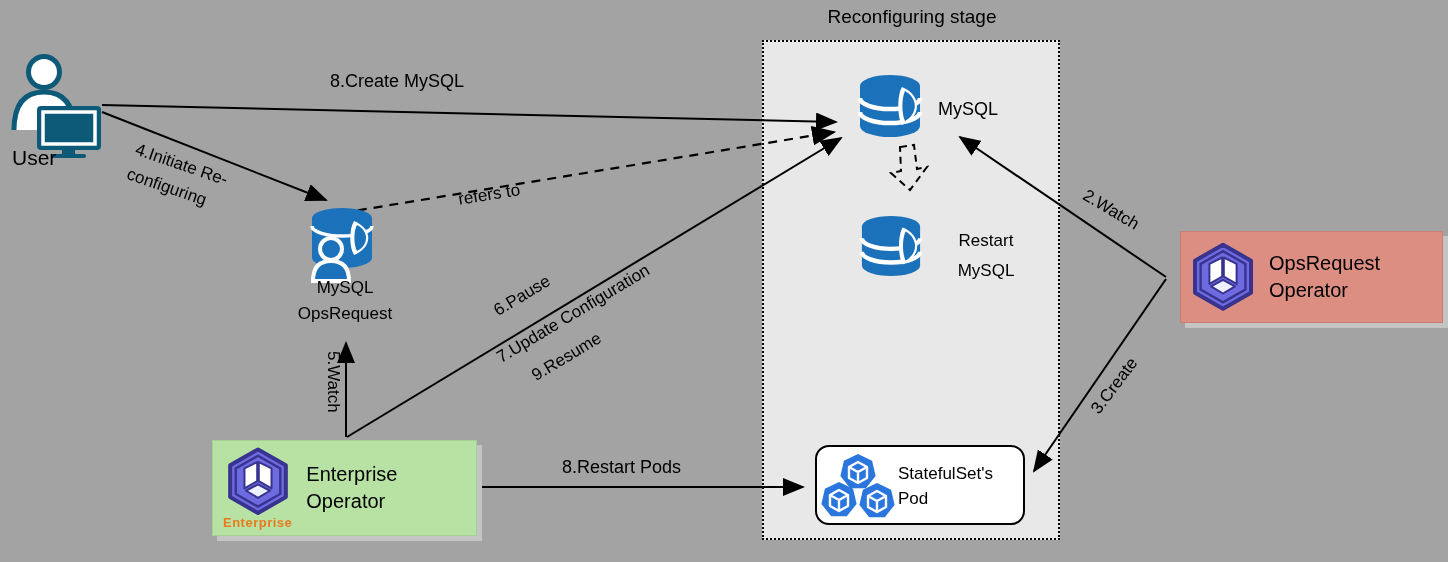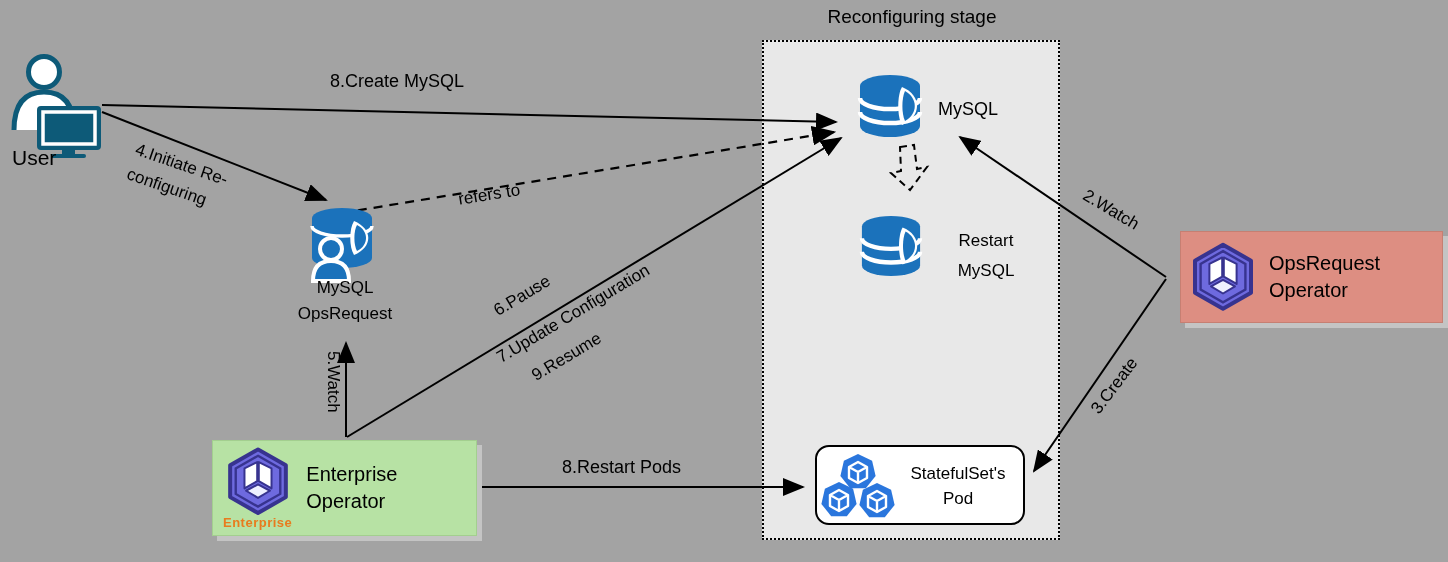--- a/index.html
+++ b/index.html
@@ -27,21 +27,21 @@
     position:absolute;display:flex;align-items:center;gap:14px;
     box-shadow:5px 5px 0 #c4c4c4;box-sizing:border-box;padding:6px 10px;
   }
   .opbox.community{left:1180px;top:231px;width:263px;height:92px;background:#dd8e82;border:1px solid #c67f72;}
   .opbox.enterprise{left:212px;top:440px;width:265px;height:96px;background:#b7e2a4;border:1px solid #a3cf8f;}
   .opbox .optext{font-size:20px;line-height:27px;}
   .icon-col{display:flex;flex-direction:column;align-items:center;}
   .ent-badge{font-size:13px;font-weight:bold;color:#e87b1e;letter-spacing:.5px;margin-top:-2px;}
   .nodelabel{position:absolute;text-align:center;font-size:17px;line-height:26px;}
   .user-label{position:absolute;left:12px;top:146px;font-size:21px;}
-  .pod-text{position:absolute;left:898px;top:461px;width:120px;text-align:center;font-size:17px;line-height:25px;}
+  .pod-text{position:absolute;left:898px;top:461px;width:120px;text-align:left;font-size:17px;line-height:25px;}
   .rot{transform-origin:center center;display:inline-block;}
 </style>
 </head>
 <body>
 
 <div class="canvas">
 
   <div class="stage"></div>
   <div class="stage-title">Reconfiguring stage</div>
 

